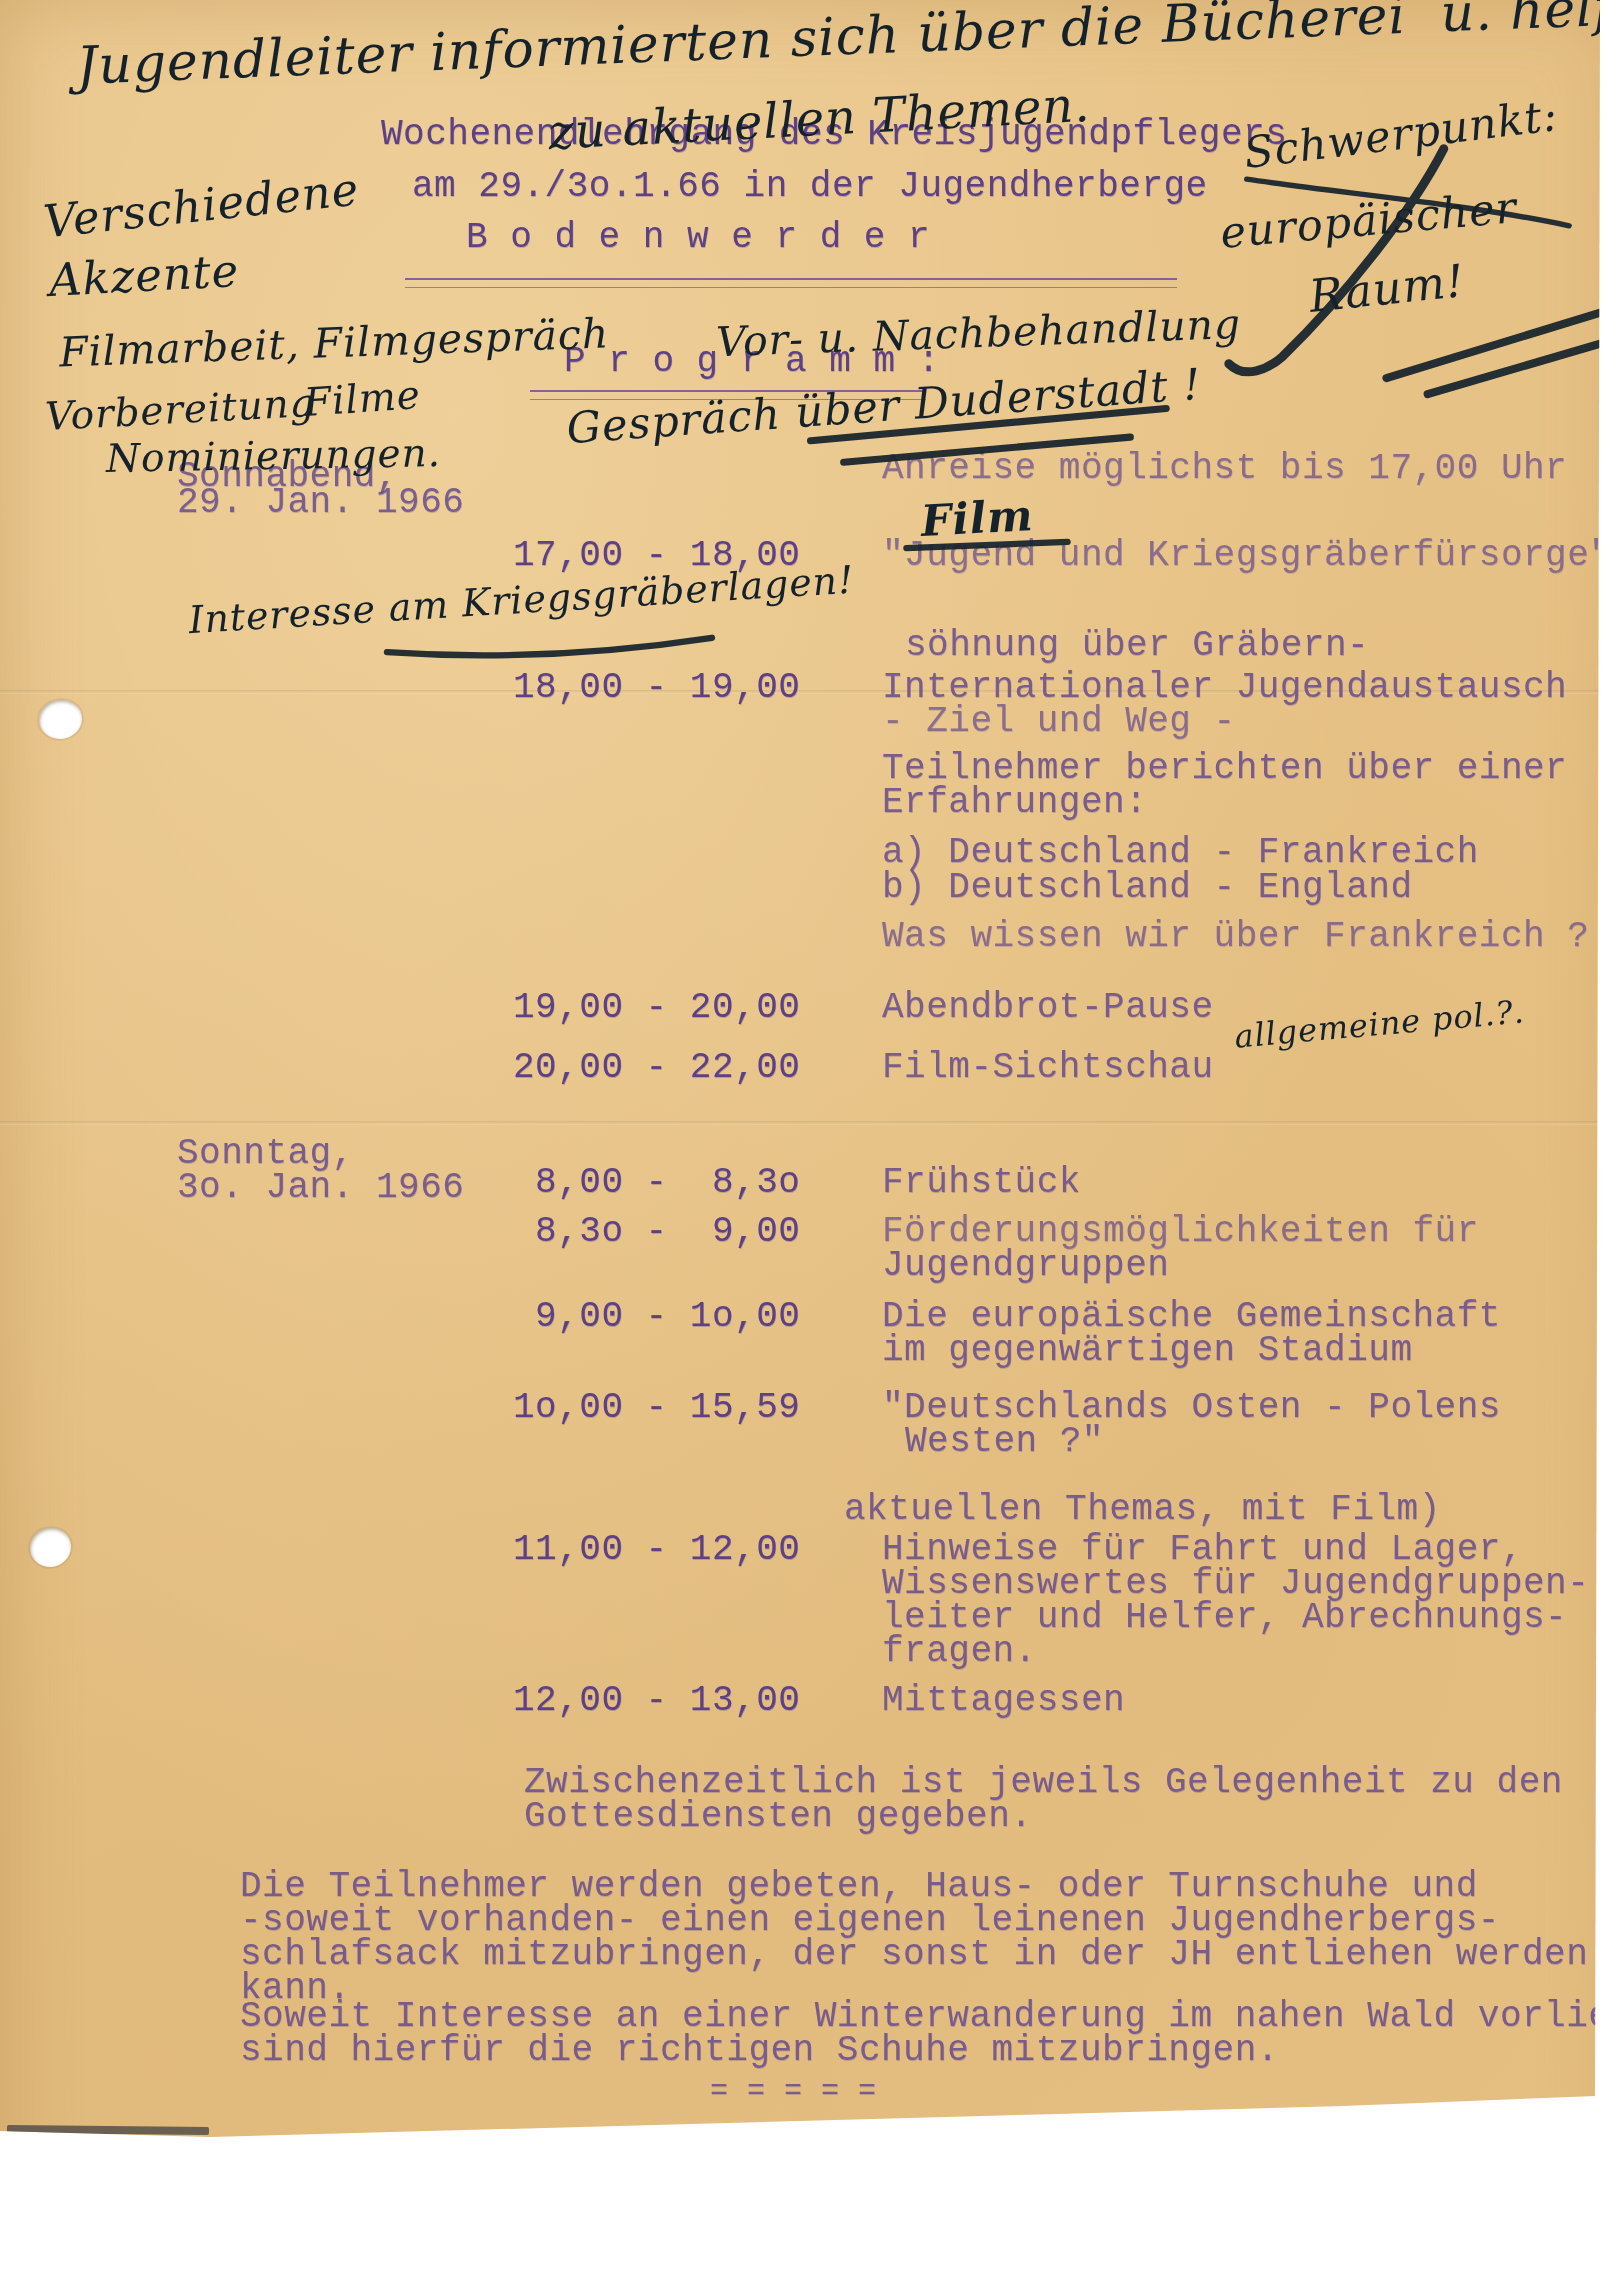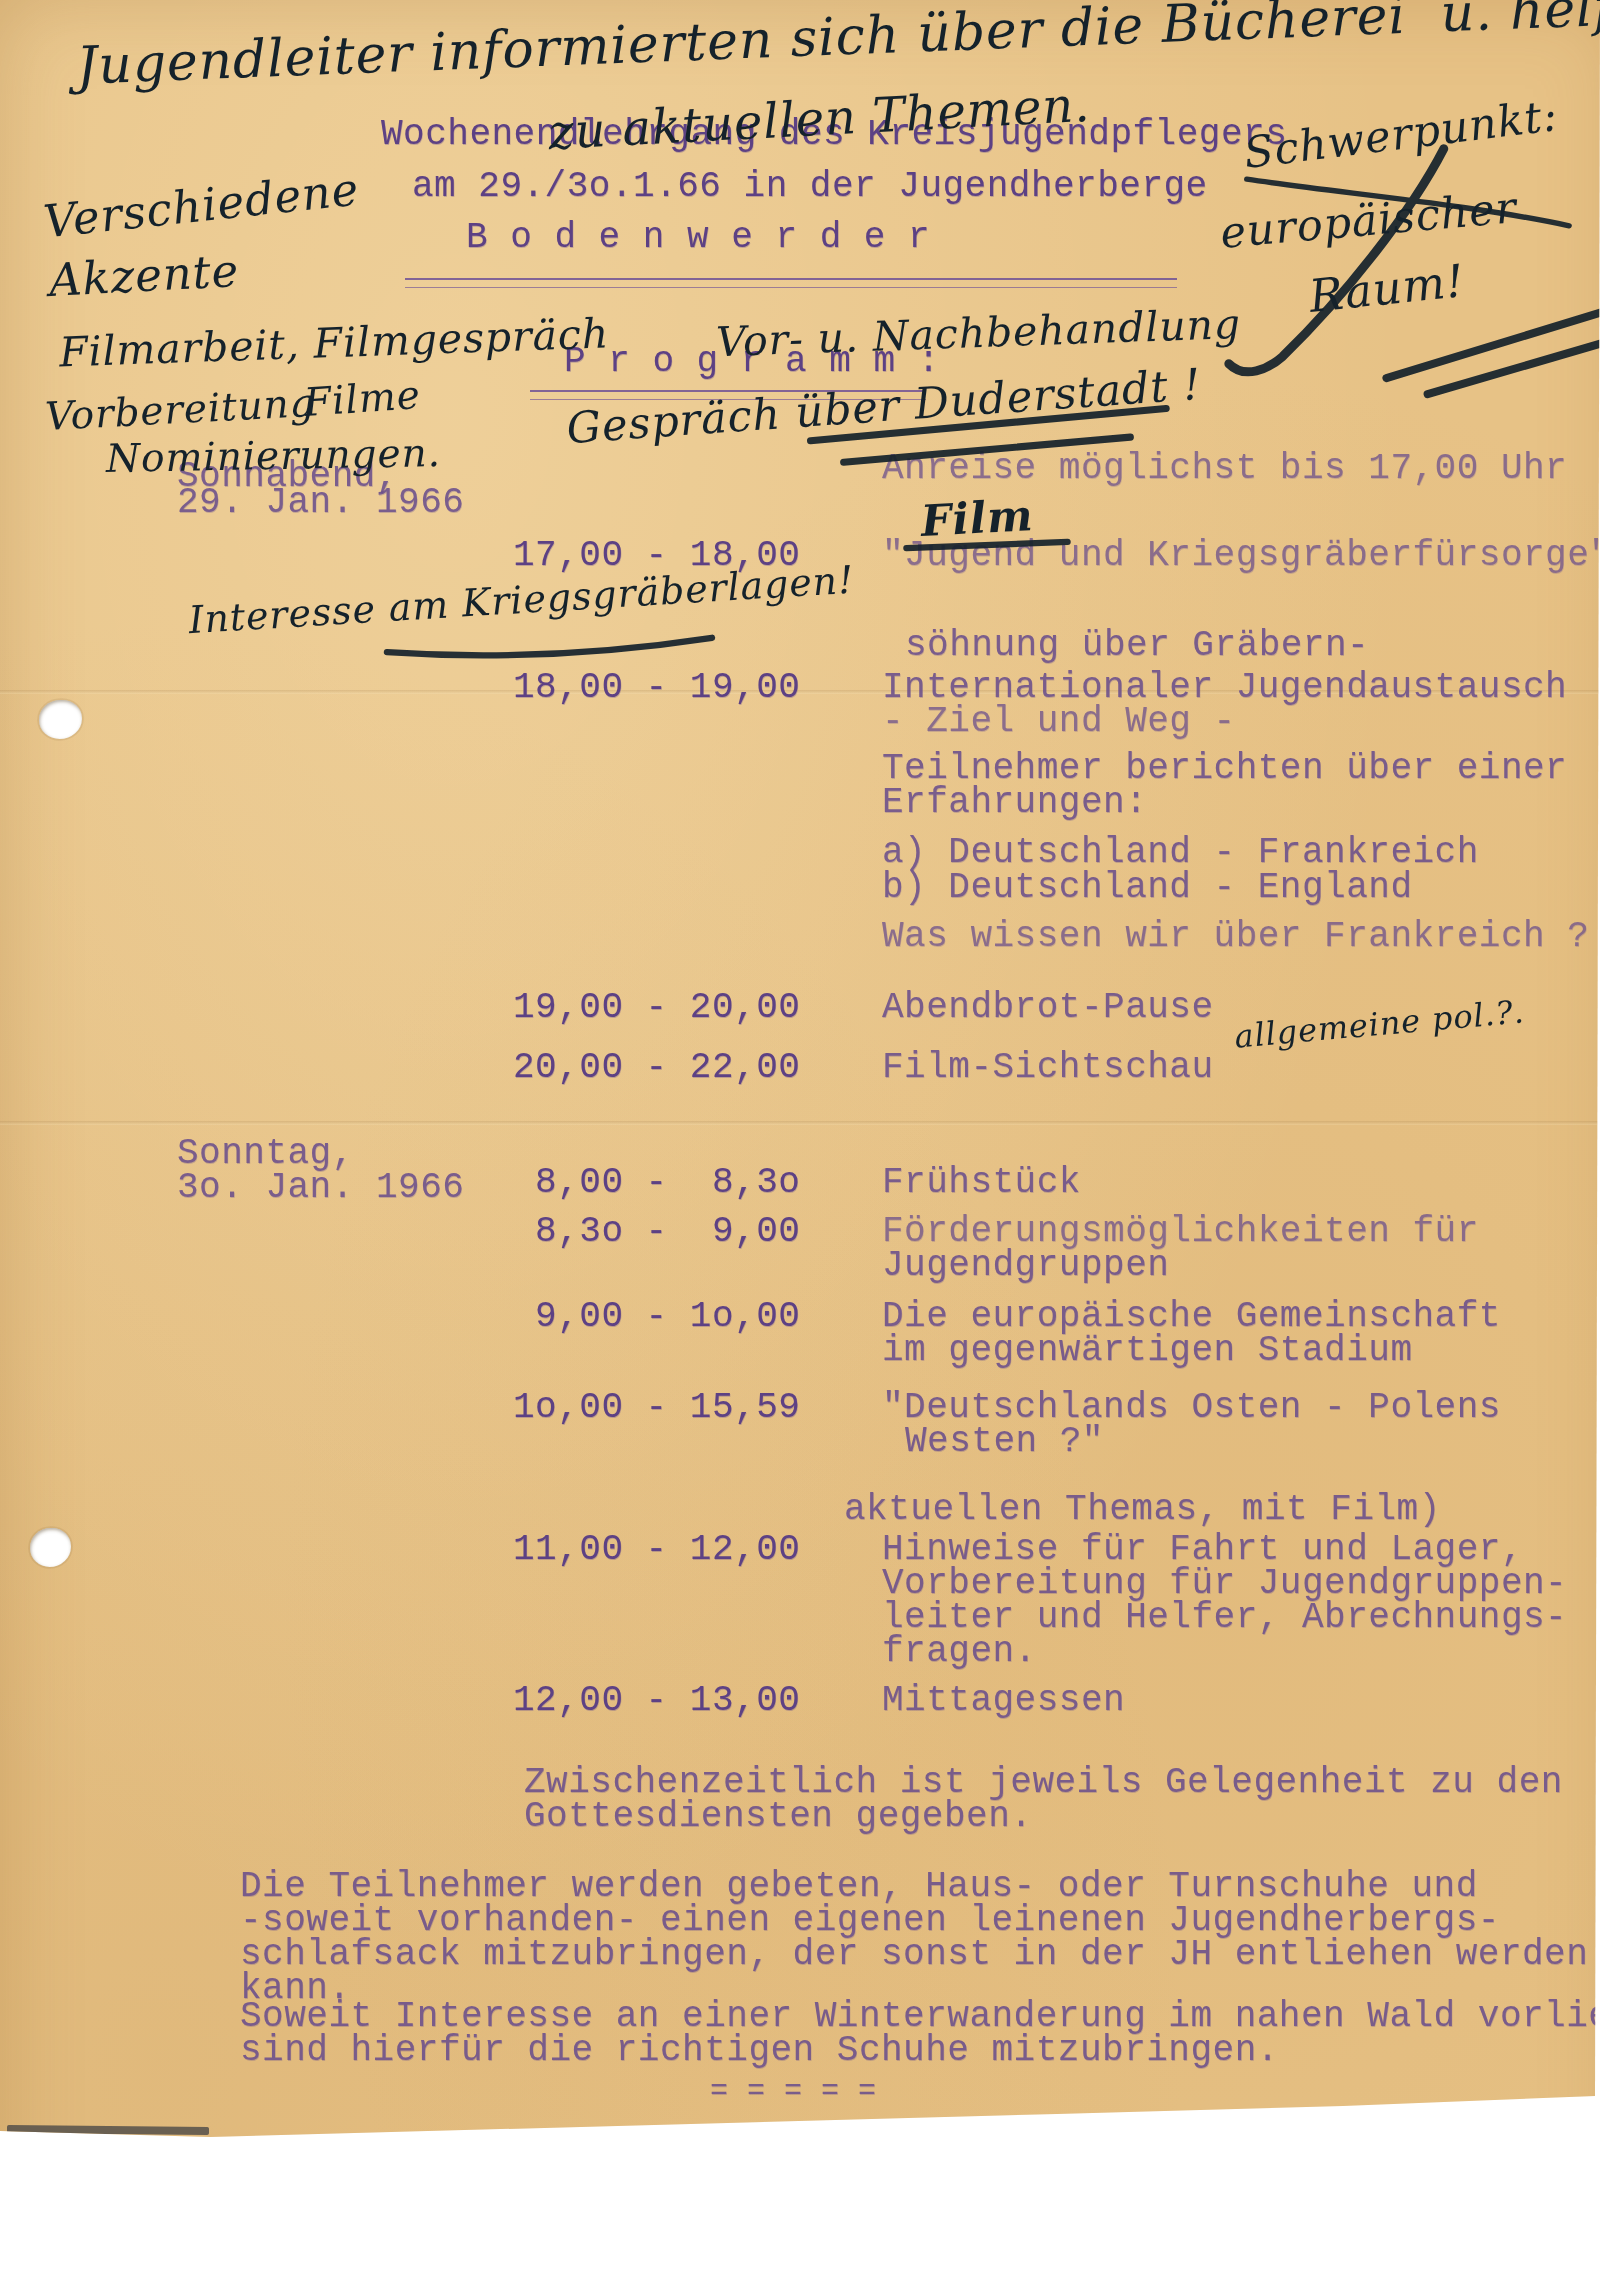--- a/index.html
+++ b/index.html
@@ -85,21 +85,21 @@
     <div class="typed med" style="left:882px;top:1300px">Die europäische Gemeinschaft</div>
     <div class="typed med" style="left:882px;top:1334px">im gegenwärtigen Stadium</div>
 
     <div class="typed dark" style="left:513px;top:1391px">1o,00 - 15,59</div>
     <div class="typed med" style="left:882px;top:1391px">"Deutschlands Osten - Polens</div>
     <div class="typed med" style="left:905px;top:1425px">Westen ?"</div>
     <div class="typed med" style="left:844px;top:1493px">aktuellen Themas, mit Film)</div>
 
     <div class="typed dark" style="left:513px;top:1533px">11,00 - 12,00</div>
     <div class="typed med" style="left:882px;top:1533px">Hinweise für Fahrt und Lager,</div>
-    <div class="typed med" style="left:882px;top:1567px">Vorbereitung für Jugendgruppen-</div>
+    <div class="typed med" style="left:882px;top:1567px">Wissenswertes für Jugendgruppen-</div>
     <div class="typed med" style="left:882px;top:1601px">leiter und Helfer, Abrechnungs-</div>
     <div class="typed med" style="left:882px;top:1635px">fragen.</div>
 
     <div class="typed dark" style="left:513px;top:1684px">12,00 - 13,00</div>
     <div class="typed med" style="left:882px;top:1684px">Mittagessen</div>
 
     <div class="typed med" style="left:524px;top:1766px">Zwischenzeitlich ist jeweils Gelegenheit zu den</div>
     <div class="typed med" style="left:524px;top:1800px">Gottesdiensten gegeben.</div>
 
     <div class="typed med" style="left:240px;top:1870px">Die Teilnehmer werden gebeten, Haus- oder Turnschuhe und</div>

